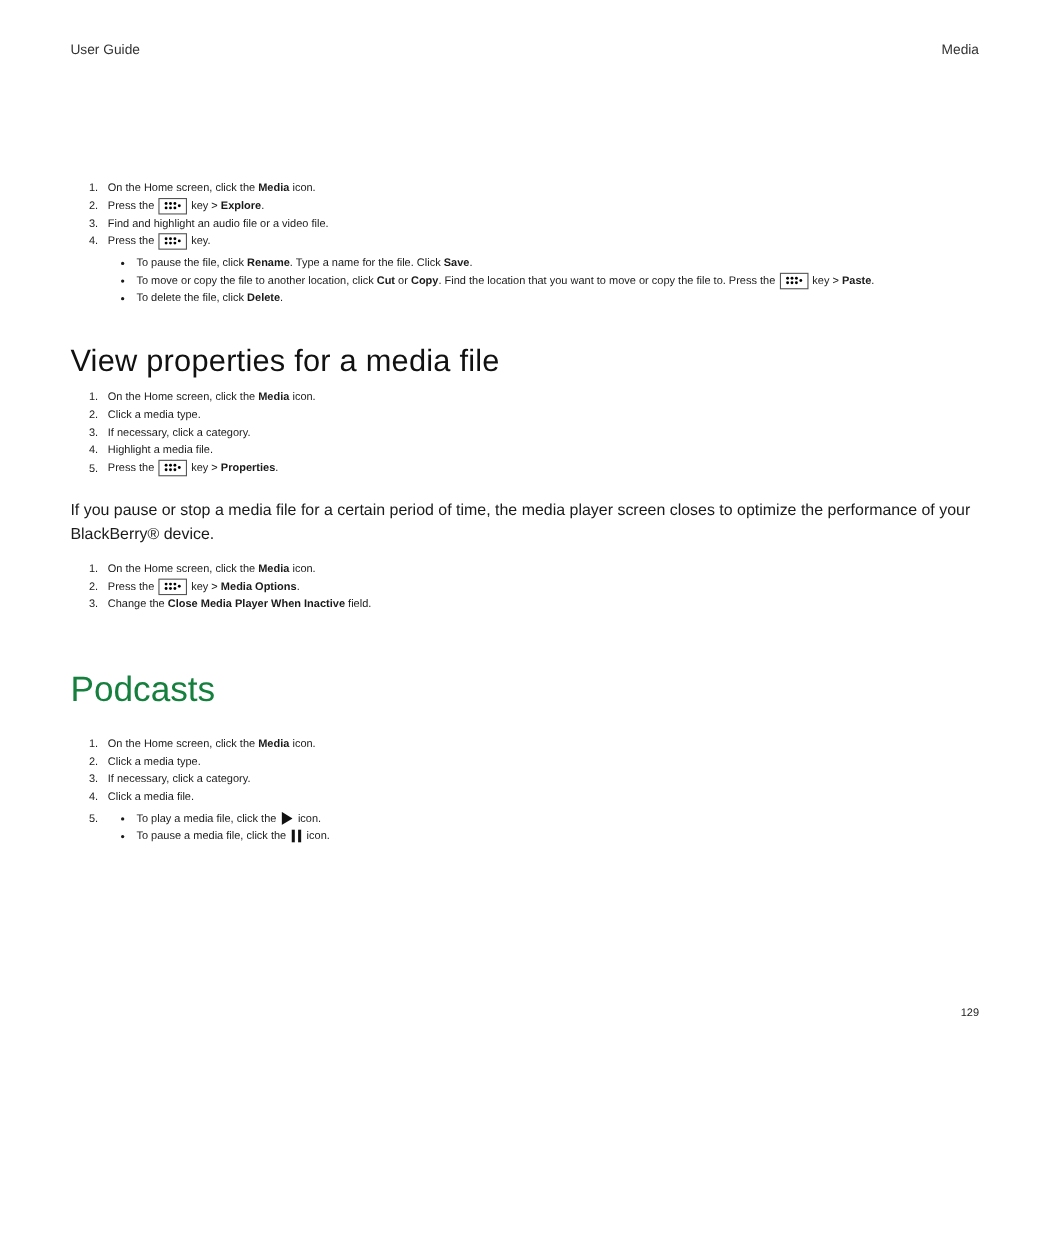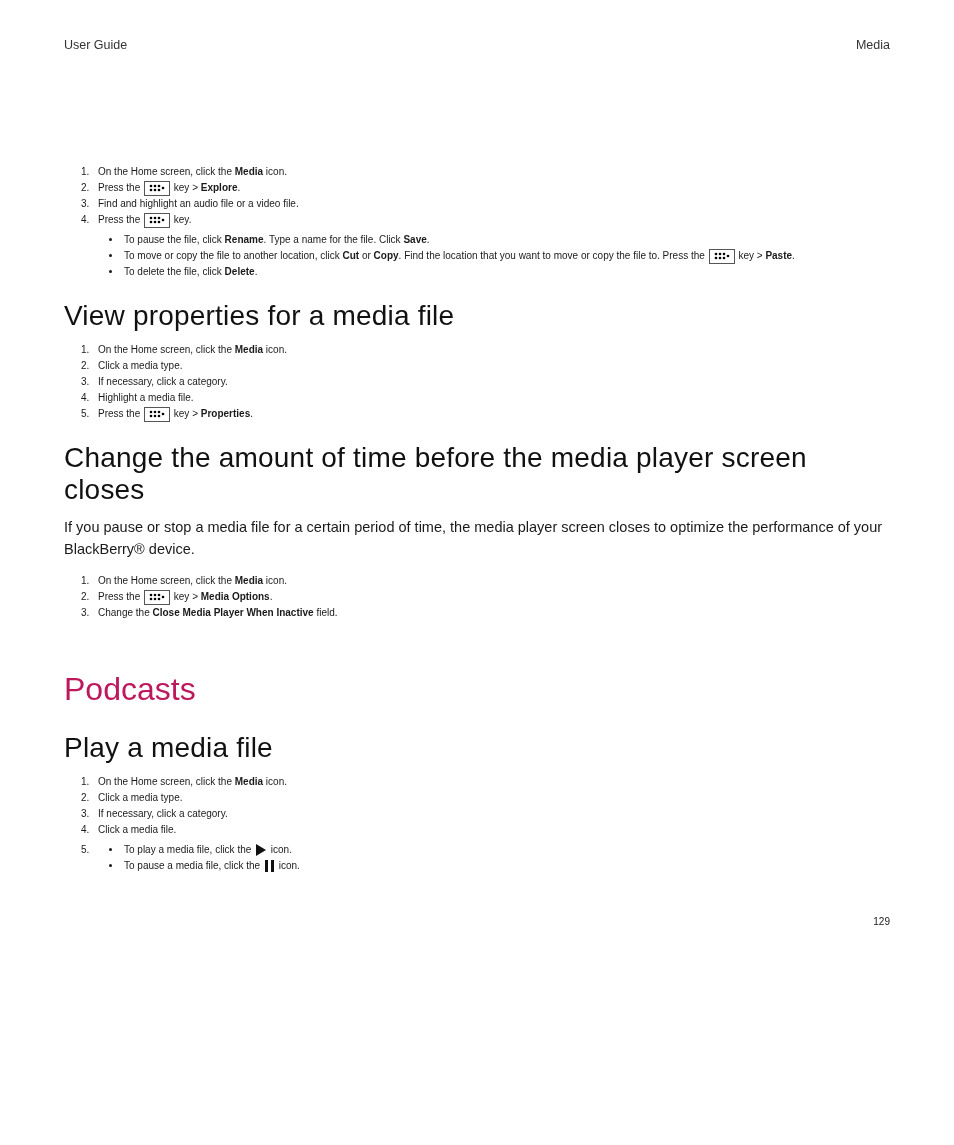--- a/index.html
+++ b/index.html
@@ -29,21 +29,21 @@
     font-size: 28px;
     margin: 0 0 10px 0;
     letter-spacing: 0.2px;
     color: #111;
   }
   h1.section {
     font-family: "Trebuchet MS", "Segoe UI", sans-serif;
     font-weight: 400;
     font-size: 32px;
     margin: 50px 0 24px 0;
-    color: #be185d;
+    color: #15803d;
   }
   p.intro {
     font-size: 14.5px;
     margin: 0 0 4px 0;
     line-height: 1.55;
   }
   ol {
     margin: 4px 0 18px 0;
     padding-left: 28px;
     font-size: 10px;
@@ -76,21 +76,21 @@
     margin: 0 2px;
   }
   .play-icon svg, .pause-icon svg { display: block; }
   .footer {
     position: absolute;
     bottom: 42px;
     right: 64px;
     font-size: 10px;
   }
   b { font-weight: 700; }
-  .spacer-top { margin-top: 20px; }
+  .spacer-top { margin-top: 32px; }
 </style>
 </head>
 <body>
 
 <div class="page">
 
   <div class="header">
     <span>User Guide</span>
     <span>Media</span>
   </div>
@@ -157,21 +157,20 @@
             <circle cx="7" cy="3" r="1.3"></circle>
             <circle cx="3" cy="7" r="1.3"></circle>
             <circle cx="7" cy="7" r="1.3"></circle>
             <circle cx="11" cy="3" r="1.3"></circle>
             <circle cx="11" cy="7" r="1.3"></circle>
             <circle cx="15" cy="5" r="1.3"></circle>
           </svg></span><span> key &gt; </span><b>Properties</b><span>.</span>
     </li>
   </ol>
 
-  <h2 class="spacer-top">Change the amount of time before the media player screen closes</h2>
   <p class="intro">If you pause or stop a media file for a certain period of time, the media player screen closes to optimize the performance of your BlackBerry® device.</p>
   <ol style="margin-top:12px">
     <li>
       <span>On the Home screen, click the </span><b>Media</b><span> icon.</span>
     </li>
     <li>
       <span>Press the </span><span class="key-icon"><svg width="18" height="12" viewBox="0 0 18 12">
             <circle cx="3" cy="3" r="1.3"></circle>
             <circle cx="7" cy="3" r="1.3"></circle>
             <circle cx="3" cy="7" r="1.3"></circle>
@@ -181,21 +180,20 @@
             <circle cx="15" cy="5" r="1.3"></circle>
           </svg></span><span> key &gt; </span><b>Media Options</b><span>.</span>
     </li>
     <li>
       <span>Change the </span><b>Close Media Player When Inactive</b><span> field.</span>
     </li>
   </ol>
 
   <h1 class="section">Podcasts</h1>
 
-  <h2>Play a media file</h2>
   <ol>
     <li>
       <span>On the Home screen, click the </span><b>Media</b><span> icon.</span>
     </li>
     <li>Click a media type.</li>
     <li>If necessary, click a category.</li>
     <li>Click a media file.</li>
     <li>
       <ul class="sub">
         <li>

